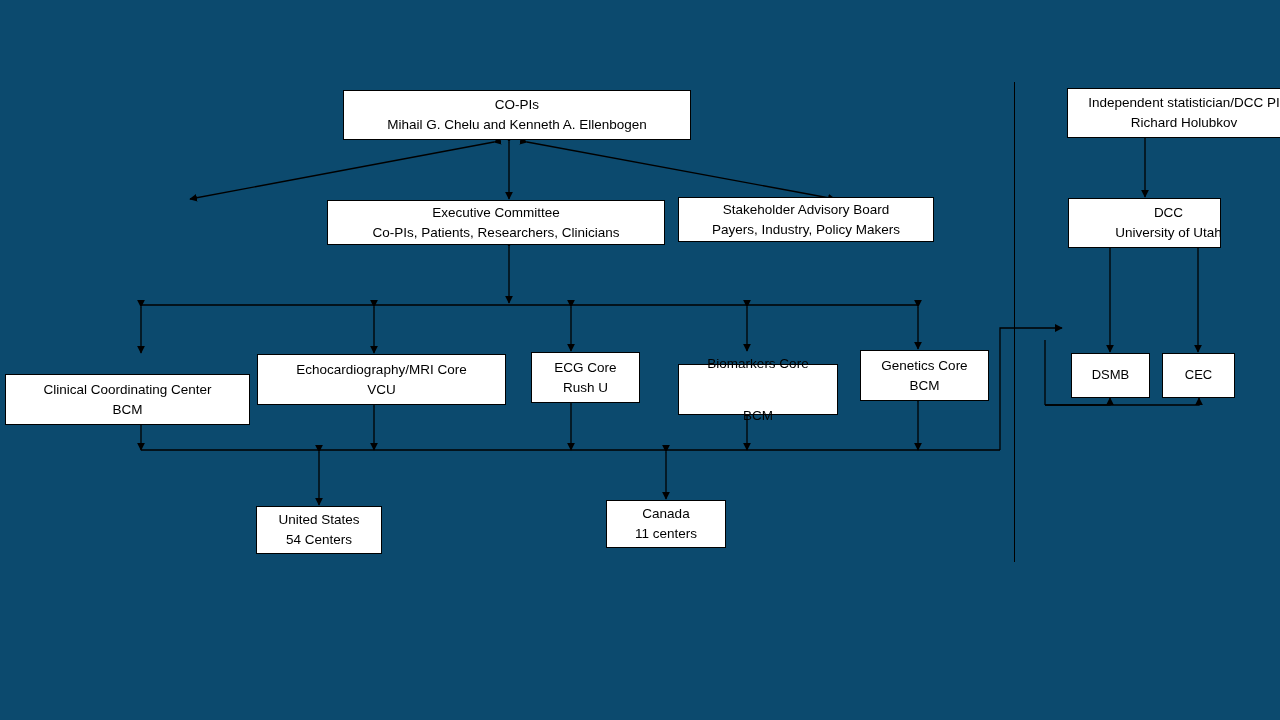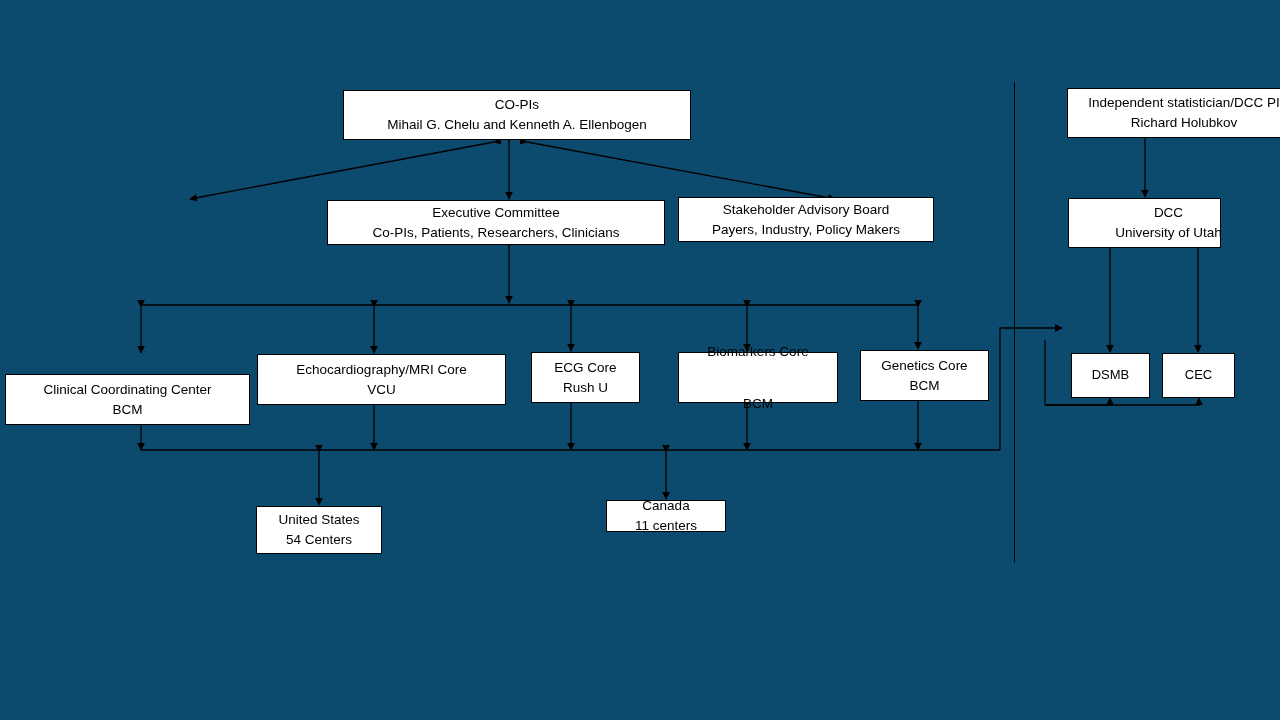--- a/index.html
+++ b/index.html
@@ -140,36 +140,36 @@
   <div class="node" style="left:257px; top:354px; width:249px; height:51px;">
     <span class="line1">Echocardiography/MRI Core</span>
     <span class="line2">VCU</span>
   </div>
 
   <div class="node" style="left:531px; top:352px; width:109px; height:51px;">
     <span class="line1">ECG Core</span>
     <span class="line2">Rush U</span>
   </div>
 
-  <div class="node" style="left:678px; top:352px; width:160px; height:51px;gap:32px;">
+  <div class="node" style="left:678px; top:364px; width:160px; height:51px;gap:32px;">
     <span class="line1">Biomarkers Core</span>
     <span class="line2">BCM</span>
   </div>
 
   <div class="node" style="left:860px; top:350px; width:129px; height:51px;">
     <span class="line1">Genetics Core</span>
     <span class="line2">BCM</span>
   </div>
 
   <div class="node" style="left:256px; top:506px; width:126px; height:48px;">
     <span class="line1">United States</span>
     <span class="line2">54 Centers</span>
   </div>
 
-  <div class="node" style="left:606px; top:500px; width:120px; height:32px;">
+  <div class="node" style="left:606px; top:500px; width:120px; height:48px;">
     <span class="line1">Canada</span>
     <span class="line2">11 centers</span>
   </div>
 
   <div class="node" style="left:1035px; top:88px; width:234px; height:50px;margin-left:32px;">
     <span class="line1">Independent statistician/DCC PI</span>
     <span class="line2">Richard Holubkov</span>
   </div>
 
   <div class="node" style="left:1068px; top:198px; width:153px; height:50px;padding-left:48px;">

